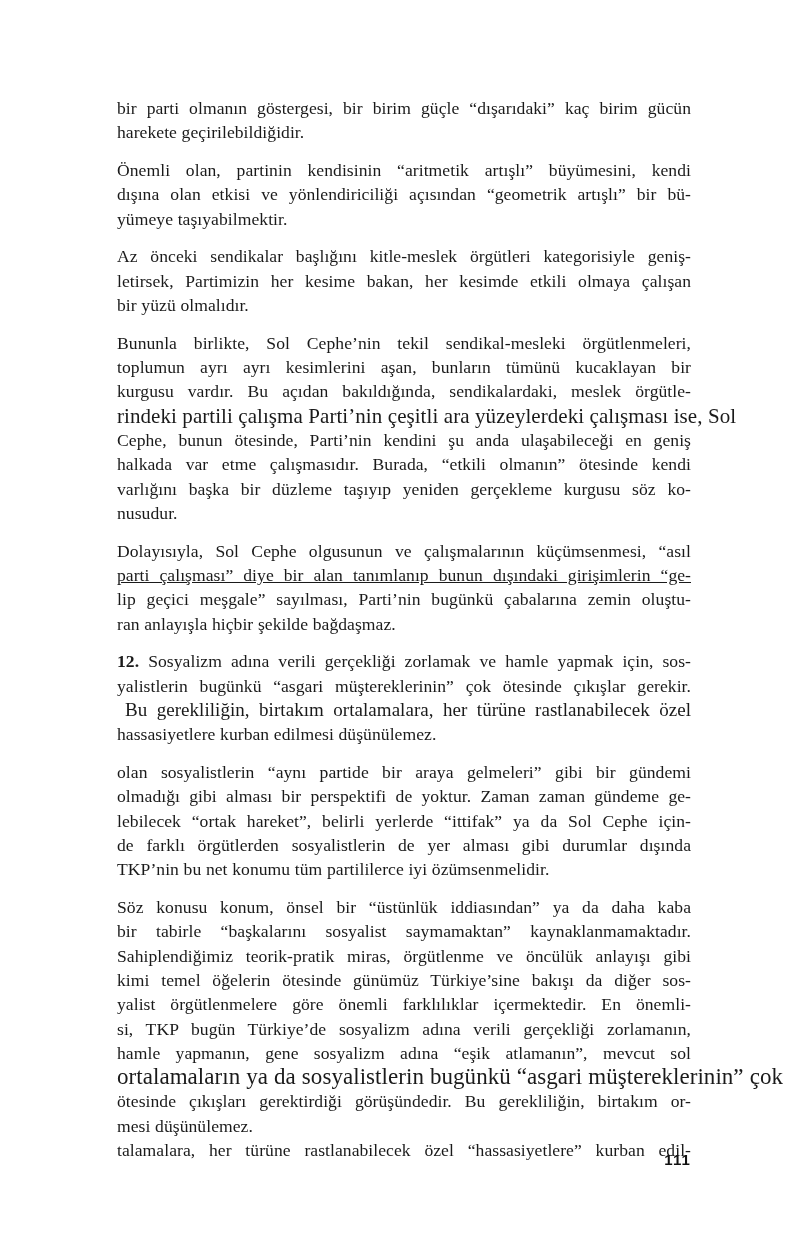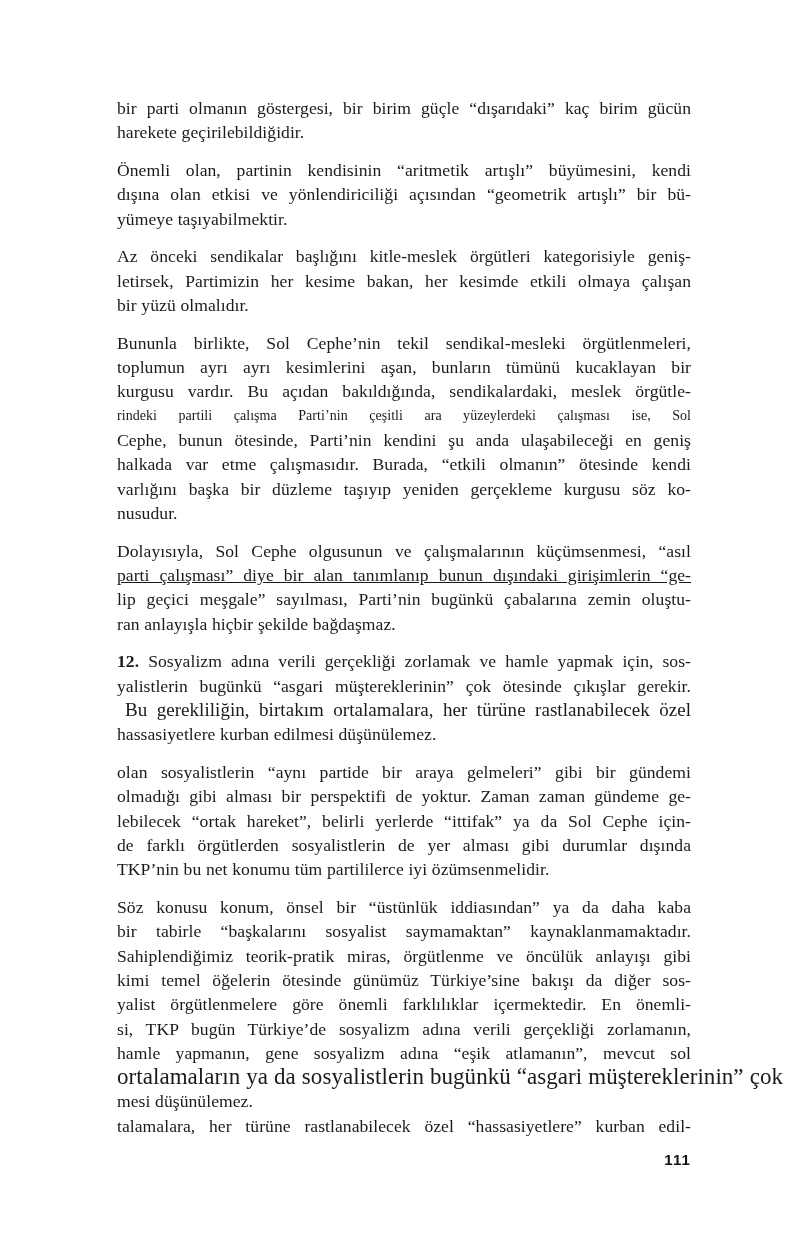--- a/index.html
+++ b/index.html
@@ -91,21 +91,21 @@
     <p class="para lines">
       <span class="ln" style="font-size: 17.6px;">Az önceki sendikalar başlığını kitle-meslek örgütleri kategorisiyle geniş-</span>
       <span class="ln" style="font-size: 17.6px;">letirsek,   Partimizin her kesime bakan, her kesimde etkili olmaya çalışan</span>
       <span class="ln last" style="font-size: 17.6px;">bir yüzü olmalıdır.</span>
     </p>
 
     <p class="para lines">
       <span class="ln" style="font-size: 17.6px;">Bununla birlikte, Sol Cephe’nin tekil sendikal-mesleki örgütlenmeleri,</span>
       <span class="ln" style="font-size: 17.6px;">toplumun ayrı ayrı kesimlerini aşan, bunların tümünü kucaklayan bir</span>
       <span class="ln" style="font-size: 17.6px;">kurgusu vardır. Bu açıdan bakıldığında, sendikalardaki, meslek örgütle-</span>
-      <span class="ln" style="font-size: 14px;">rindeki partili çalışma Parti’nin çeşitli ara yüzeylerdeki çalışması ise, Sol</span>
+      <span class="ln" style="font-size: 21px;">rindeki partili çalışma Parti’nin çeşitli ara yüzeylerdeki çalışması ise, Sol</span>
       <span class="ln" style="font-size: 17.6px;">Cephe, bunun ötesinde, Parti’nin kendini şu anda ulaşabileceği en geniş</span>
       <span class="ln" style="font-size: 17.6px;">halkada var etme çalışmasıdır. Burada, “etkili olmanın” ötesinde kendi</span>
       <span class="ln" style="font-size: 17.6px;">varlığını başka bir düzleme taşıyıp yeniden gerçekleme kurgusu söz ko-</span>
       <span class="ln last" style="font-size: 17.6px;">nusudur.</span>
     </p>
 
     <p class="para lines">
       <span class="ln" style="font-size: 17.6px;">Dolayısıyla, Sol Cephe olgusunun ve çalışmalarının küçümsenmesi, “asıl</span>
       <span class="ln" style="font-size: 17.6px; text-decoration: underline;">parti çalışması” diye bir alan tanımlanıp bunun dışındaki girişimlerin “ge-</span>
       <span class="ln" style="font-size: 17.6px;">lip geçici meşgale” sayılması, Parti’nin bugünkü çabalarına zemin oluştu-</span>
@@ -129,20 +129,21 @@
 
     <p class="para lines">
       <span class="ln" style="font-size: 17.6px;">Söz konusu konum, önsel bir “üstünlük iddiasından” ya da daha kaba</span>
       <span class="ln" style="font-size: 17.6px;">bir tabirle “başkalarını sosyalist saymamaktan” kaynaklanmamaktadır.</span>
       <span class="ln" style="font-size: 17.6px;">Sahiplendiğimiz teorik-pratik miras, örgütlenme ve öncülük anlayışı gibi</span>
       <span class="ln" style="font-size: 17.6px;">kimi temel öğelerin ötesinde günümüz Türkiye’sine bakışı da diğer sos-</span>
       <span class="ln" style="font-size: 17.6px;">yalist örgütlenmelere göre önemli farklılıklar içermektedir. En önemli-</span>
       <span class="ln" style="font-size: 17.6px;">si, TKP bugün Türkiye’de sosyalizm adına verili gerçekliği zorlamanın,</span>
       <span class="ln" style="font-size: 17.6px;">hamle yapmanın, gene sosyalizm adına “eşik atlamanın”, mevcut sol</span>
       <span class="ln" style="font-size: 23px;">ortalamaların ya da sosyalistlerin bugünkü “asgari müştereklerinin” çok</span>
+      <span class="ln" style="font-size: 17.6px;">ötesinde çıkışları gerektirdiği görüşündedir. Bu gerekliliğin, birtakım or-</span>
       <span class="ln last" style="font-size: 17.6px;">mesi düşünülemez.</span>
       <span class="ln" style="font-size: 17.6px;">talamalara, her türüne rastlanabilecek özel “hassasiyetlere” kurban edil-</span>
     </p>
 
   </div>
 
   <div class="folio">111</div>
 </div>
 
 </body></html>

